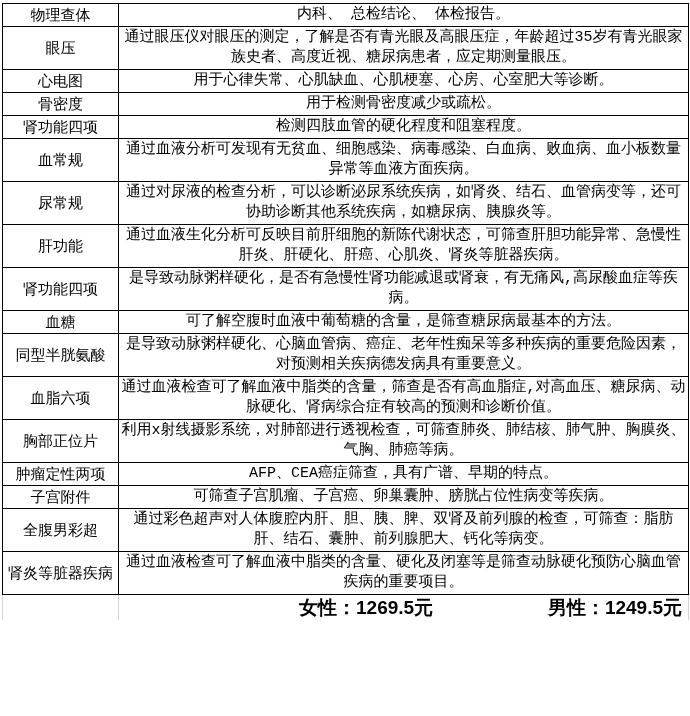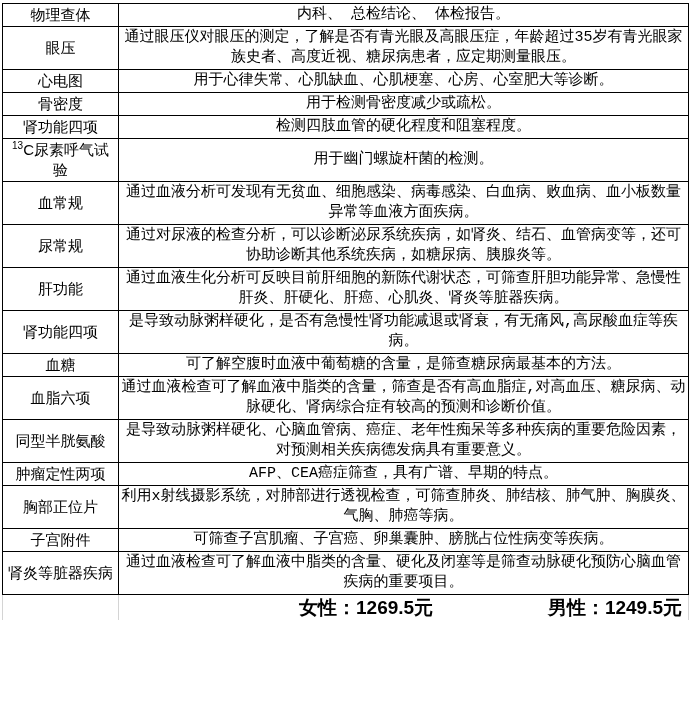--- a/index.html
+++ b/index.html
@@ -81,62 +81,62 @@
   </tr>
           <tr>
     <td class="c-name">骨密度</td>
     <td class="c-desc">用于检测骨密度减少或疏松。</td>
   </tr>
           <tr>
     <td class="c-name">肾功能四项</td>
     <td class="c-desc">检测四肢血管的硬化程度和阻塞程度。</td>
   </tr>
           <tr>
-    <td class="c-name"><sup>13</sup><span>C尿素呼气试验</span></td>
-    <td class="c-desc">用于幽门螺旋杆菌的检测。</td>
-  </tr>
-          <tr>
     <td class="c-name">血常规</td>
     <td class="c-desc">通过血液分析可发现有无贫血、细胞感染、病毒感染、白血病、败血病、血小板数量异常等血液方面疾病。</td>
   </tr>
           <tr>
     <td class="c-name">尿常规</td>
     <td class="c-desc">通过对尿液的检查分析，可以诊断泌尿系统疾病，如肾炎、结石、血管病变等，还可协助诊断其他系统疾病，如糖尿病、胰腺炎等。</td>
   </tr>
           <tr>
     <td class="c-name">肝功能</td>
     <td class="c-desc">通过血液生化分析可反映目前肝细胞的新陈代谢状态，可筛查肝胆功能异常、急慢性肝炎、肝硬化、肝癌、心肌炎、肾炎等脏器疾病。</td>
   </tr>
           <tr>
     <td class="c-name">肾功能四项</td>
     <td class="c-desc">是导致动脉粥样硬化，是否有急慢性肾功能减退或肾衰，有无痛风,高尿酸血症等疾病。</td>
   </tr>
           <tr>
     <td class="c-name">血糖</td>
     <td class="c-desc">可了解空腹时血液中葡萄糖的含量，是筛查糖尿病最基本的方法。</td>
   </tr>
           <tr>
+    <td class="c-name">同型半胱氨酸</td>
+    <td class="c-desc">是导致动脉粥样硬化、心脑血管病、癌症、老年性痴呆等多种疾病的重要危险因素，对预测相关疾病德发病具有重要意义。</td>
+  </tr>
+          <tr>
     <td class="c-name">血脂六项</td>
     <td class="c-desc">通过血液检查可了解血液中脂类的含量，筛查是否有高血脂症,对高血压、糖尿病、动脉硬化、肾病综合症有较高的预测和诊断价值。</td>
   </tr>
           <tr>
-    <td class="c-name">同型半胱氨酸</td>
-    <td class="c-desc">是导致动脉粥样硬化、心脑血管病、癌症、老年性痴呆等多种疾病的重要危险因素，对预测相关疾病德发病具有重要意义。</td>
+    <td class="c-name">胸部正位片</td>
+    <td class="c-desc">利用x射线摄影系统，对肺部进行透视检查，可筛查肺炎、肺结核、肺气肿、胸膜炎、气胸、肺癌等病。</td>
   </tr>
           <tr>
     <td class="c-name">肿瘤定性两项</td>
     <td class="c-desc">AFP、CEA癌症筛查，具有广谱、早期的特点。</td>
   </tr>
           <tr>
-    <td class="c-name">胸部正位片</td>
-    <td class="c-desc">利用x射线摄影系统，对肺部进行透视检查，可筛查肺炎、肺结核、肺气肿、胸膜炎、气胸、肺癌等病。</td>
+    <td class="c-name">子宫附件</td>
+    <td class="c-desc">可筛查子宫肌瘤、子宫癌、卵巢囊肿、膀胱占位性病变等疾病。</td>
   </tr>
           <tr>
-    <td class="c-name">子宫附件</td>
-    <td class="c-desc">可筛查子宫肌瘤、子宫癌、卵巢囊肿、膀胱占位性病变等疾病。</td>
+    <td class="c-name">全腹男彩超</td>
+    <td class="c-desc">通过彩色超声对人体腹腔内肝、胆、胰、脾、双肾及前列腺的检查，可筛查：脂肪肝、结石、囊肿、前列腺肥大、钙化等病变。</td>
   </tr>
           <tr>
     <td class="c-name">肾炎等脏器疾病</td>
     <td class="c-desc">通过血液检查可了解血液中脂类的含量、硬化及闭塞等是筛查动脉硬化预防心脑血管疾病的重要项目。</td>
   </tr>
         </tbody>
     </table>
   </div>
 
   <div class="footer-row">

